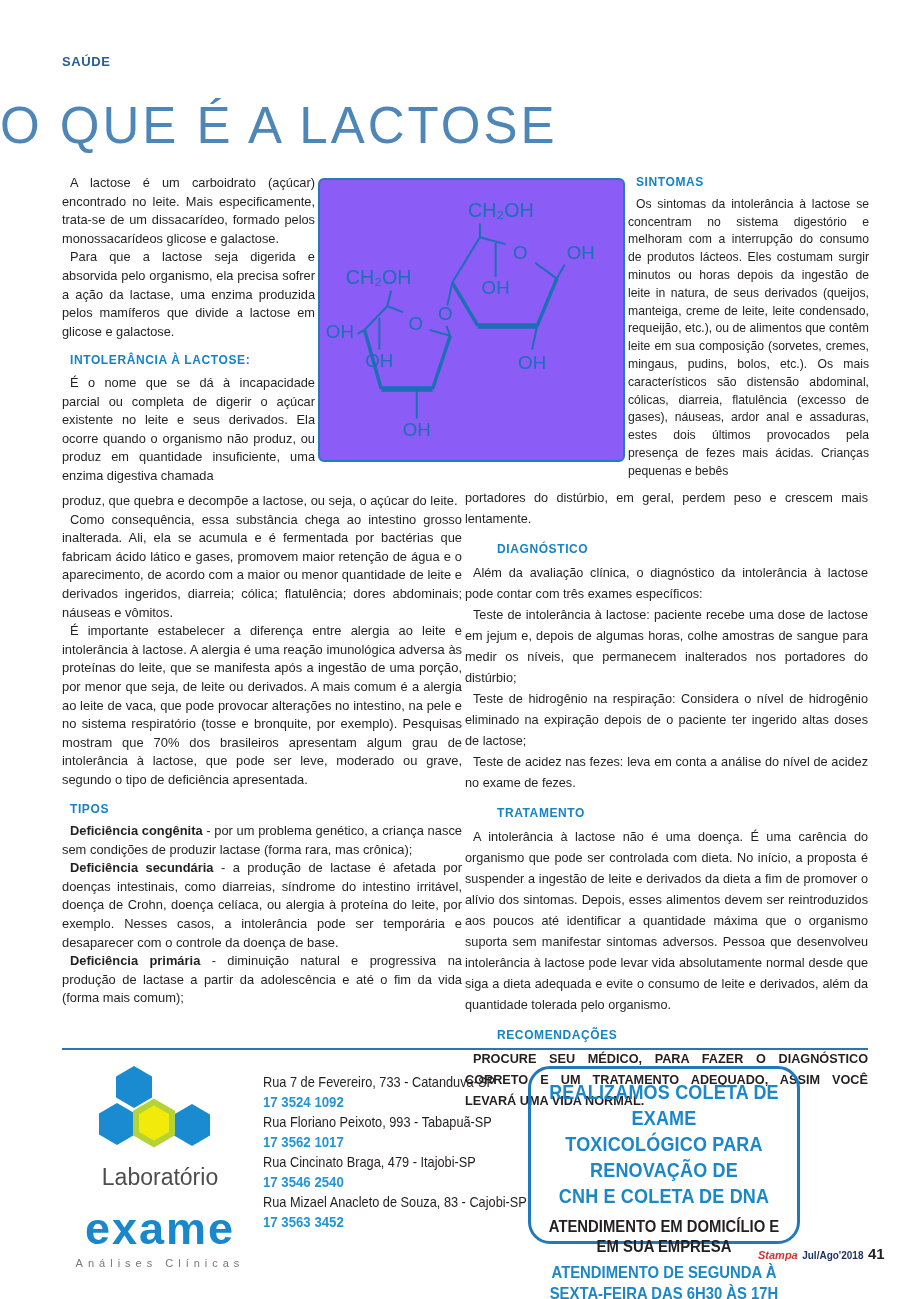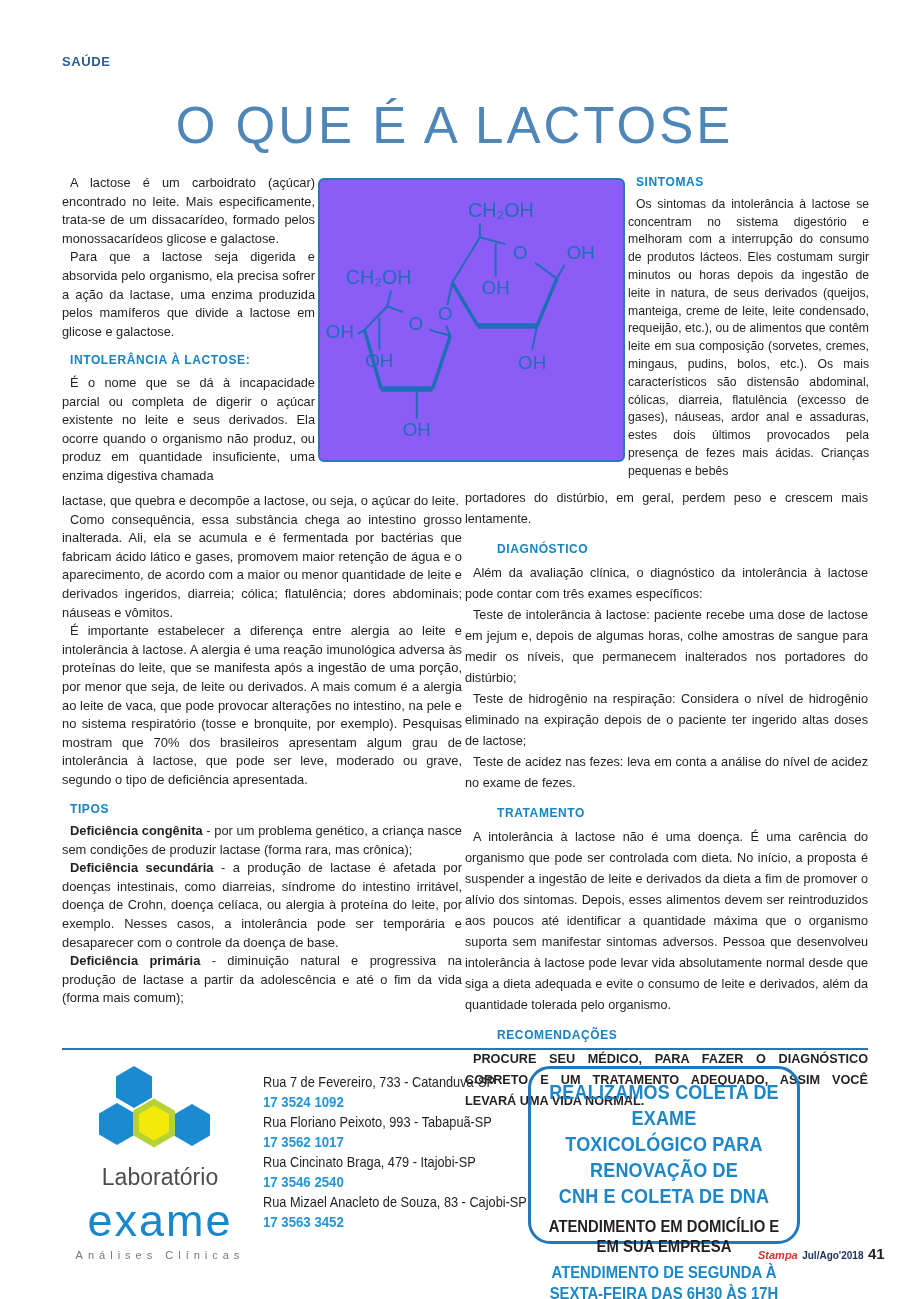--- a/index.html
+++ b/index.html
@@ -4,21 +4,21 @@
 <style>
   html,body{margin:0;padding:0;background:#ffffff;}
   .page{
     position:relative;width:909px;height:1299px;margin:0 auto;
     background:#ffffff;overflow:hidden;
     font-family:"Liberation Sans",sans-serif;color:#231f20;
   }
   
   .kicker{position:absolute;left:62px;top:54px;font-size:13px;font-weight:700;
     letter-spacing:.6px;color:#2b5c90;}
-  .title{position:absolute;left:0;right:0;top:96px;text-align:center;
+  .title{position:absolute;left:0;right:0;top:96px;text-align:left;
     font-size:51px;font-weight:300;letter-spacing:3px;color:#4e86b8;white-space:nowrap;}
   
   .tb{position:absolute;text-align:justify;}
   .tb p{margin:0 0 0 0;text-indent:8px;}
   .tb p.cont{text-indent:0;}
   .ln{left:62px;top:174px;width:253px;font-size:12.8px;line-height:18.6px;}
   .rn{left:628px;top:174px;width:241px;font-size:12.2px;line-height:17.8px;}
   .lw{left:62px;top:492px;width:400px;font-size:12.9px;line-height:18.6px;}
   .rw{left:465px;top:488px;width:403px;font-size:12.7px;line-height:21px;}
   .hd{color:#1583c5;font-weight:700;font-size:12px;letter-spacing:.6px;
@@ -31,21 +31,21 @@
   .diagram{position:absolute;left:318px;top:178px;width:307px;height:284px;
     border:2px solid #2579bd;border-radius:6px;box-sizing:border-box;background:#8b5cf6;}
   .diagram svg{display:block;width:100%;height:100%;}
   .diagram text{fill:#1c6fb5;font-family:"Liberation Sans",sans-serif;}
   .diagram line{stroke:#1c6fb5;}
   
   .rule{position:absolute;left:62px;top:1048px;width:806px;height:2px;background:#2e74b5;}
   
   .logo{position:absolute;left:70px;top:1060px;width:180px;text-align:center;}
   .logo .lab{font-size:23px;color:#4d4d4f;margin-top:4px;}
-  .logo .name{font-size:45px;font-weight:400;letter-spacing:2px;color:#1887cb;margin-top:8px;line-height:44px;}
+  .logo .name{font-size:45px;font-weight:700;letter-spacing:2px;color:#1887cb;margin-top:16px;line-height:44px;}
   .logo .sub{font-size:11px;letter-spacing:5px;color:#77787b;margin-top:6px;white-space:nowrap;}
   .addresses{position:absolute;left:263px;top:1072px;width:300px;
     transform:scaleX(.88);transform-origin:0 0;}
   .addresses .addr{font-size:14.5px;color:#231f20;line-height:20px;white-space:nowrap;}
   .addresses .phone{font-size:15px;font-weight:700;color:#2496d5;line-height:20px;}
   .promo{position:absolute;left:528px;top:1066px;width:272px;height:178px;
     border:3px solid #2179bd;border-radius:22px;box-sizing:border-box;text-align:center;}
   .promo .inner{transform:scaleX(.9);transform-origin:50% 0;padding-top:10px;}
   .promo .ptitle{font-size:20px;font-weight:700;color:#1b87c9;line-height:26px;letter-spacing:.2px;}
   .promo .pblack{font-size:16.5px;font-weight:700;color:#231f20;margin-top:7px;line-height:20px;}
@@ -116,21 +116,21 @@
     <div class="hd">INTOLERÂNCIA À LACTOSE:</div>
     <p>É o nome que se dá à incapacidade parcial ou completa de digerir o açúcar existente no leite e seus derivados. Ela ocorre quando o organismo não produz, ou produz em quantidade insuficiente, uma enzima digestiva chamada</p>
   </div>
 
   <div class="tb rn">
     <div class="hd first">SINTOMAS</div>
     <p>Os sintomas da intolerância à lactose se concentram no sistema digestório e melhoram com a interrupção do consumo de produtos lácteos. Eles costumam surgir minutos ou horas depois da ingestão de leite in natura, de seus derivados (queijos, manteiga, creme de leite, leite condensado, requeijão, etc.), ou de alimentos que contêm leite em sua composição (sorvetes, cremes, mingaus, pudins, bolos, etc.). Os mais característicos são distensão abdominal, cólicas, diarreia, flatulência (excesso de gases), náuseas, ardor anal e assaduras, estes dois últimos provocados pela presença de fezes mais ácidas. Crianças pequenas e bebês</p>
   </div>
 
   <div class="tb lw">
-    <p class="cont">lactase, que quebra e decompõe a lactose, ou seja, o açúcar do leite.</p>
+    <p class="cont">produz, que quebra e decompõe a lactose, ou seja, o açúcar do leite.</p>
     <p>Como consequência, essa substância chega ao intestino grosso inalterada. Ali, ela se acumula e é fermentada por bactérias que fabricam ácido lático e gases, promovem maior retenção de água e o aparecimento, de acordo com a maior ou menor quantidade de leite e derivados ingeridos, diarreia; cólica; flatulência; dores abdominais; náuseas e vômitos.</p>
     <p>É importante estabelecer a diferença entre alergia ao leite e intolerância à lactose. A alergia é uma reação imunológica adversa às proteínas do leite, que se manifesta após a ingestão de uma porção, por menor que seja, de leite ou derivados. A mais comum é a alergia ao leite de vaca, que pode provocar alterações no intestino, na pele e no sistema respiratório (tosse e bronquite, por exemplo). Pesquisas mostram que 70% dos brasileiros apresentam algum grau de intolerância à lactose, que pode ser leve, moderado ou grave, segundo o tipo de deficiência apresentada.</p>
     <div class="hd">TIPOS</div>
     <p><b>Deficiência congênita</b><span> - por um problema genético, a criança nasce sem condições de produzir lactase (forma rara, mas crônica);</span></p>
     <p class="gap"><b>Deficiência secundária</b><span> - a produção de lactase é afetada por doenças intestinais, como diarreias, síndrome do intestino irritável, doença de Crohn, doença celíaca, ou alergia à proteína do leite, por exemplo. Nesses casos, a intolerância pode ser temporária e desaparecer com o controle da doença de base.</span></p>
     <p class="gap"><b>Deficiência primária</b><span> - diminuição natural e progressiva na produção de lactase a partir da adolescência e até o fim da vida (forma mais comum);</span></p>
   </div>
 
   <div class="tb rw">
     <p class="cont">portadores do distúrbio, em geral, perdem peso e crescem mais lentamente.</p>

